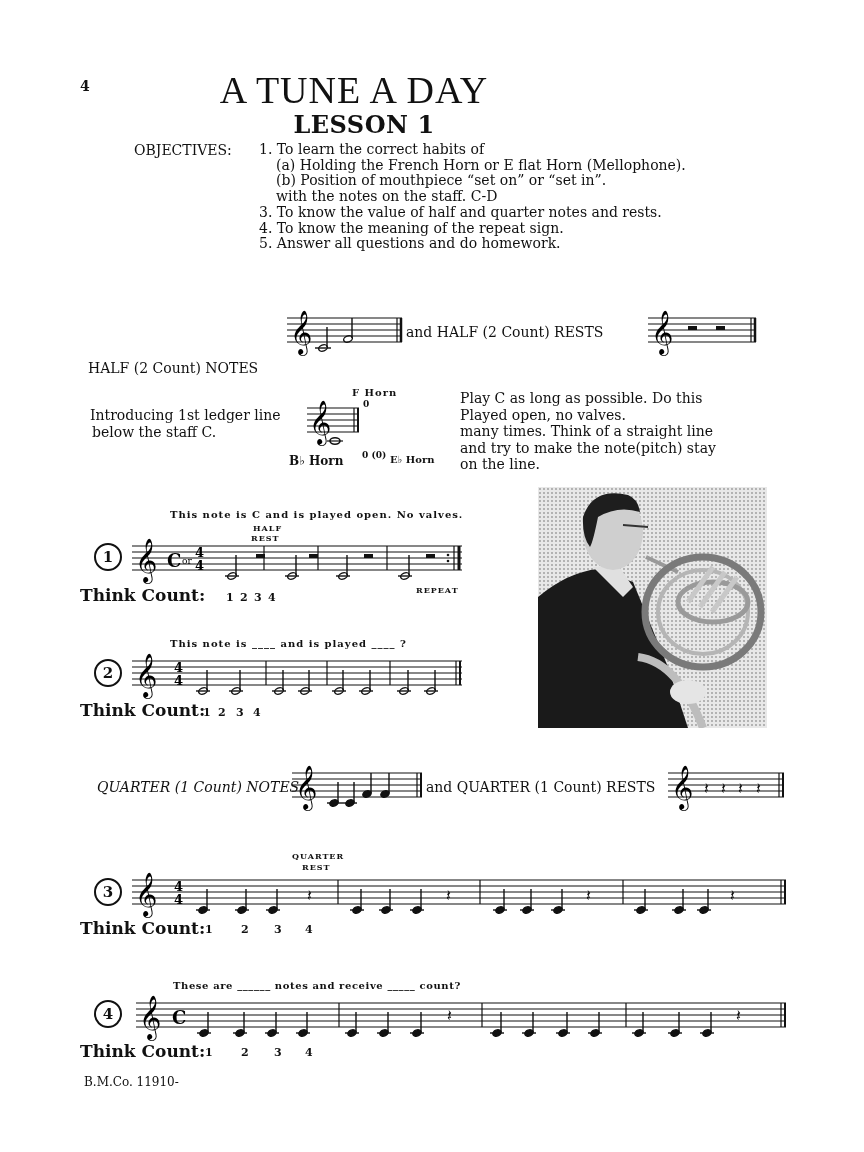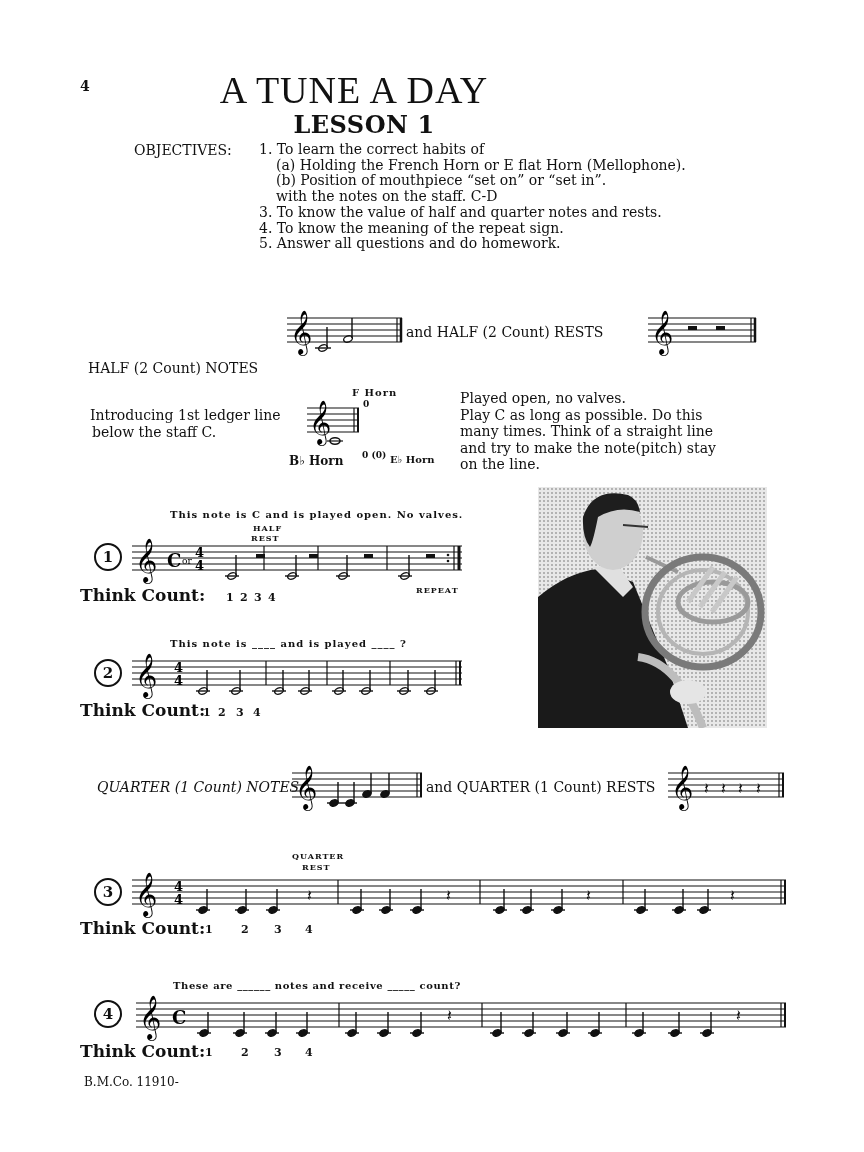--- a/index.html
+++ b/index.html
@@ -99,22 +99,22 @@
       <line x1="51" y1="6" x2="51" y2="30" stroke-width="2"></line>
     <line x1="20" y1="39" x2="36" y2="39"></line>
   </g>
   <text x="2" y="33" font-size="38" font-family="DejaVu Sans, sans-serif">𝄞</text>
   <ellipse cx="28" cy="39" rx="5" ry="3.2" fill="none" stroke="#111" stroke-width="1.6"></ellipse>
 </svg>
 <div class="abs small" style="left:289px;top:454px;font-size:12px;letter-spacing:0;">B♭ Horn</div>
 <div class="abs small" style="left:362px;top:450px;font-size:9px;letter-spacing:0;">0 (0)</div>
 <div class="abs small" style="left:390px;top:454px;font-size:10px;letter-spacing:0;">E♭ Horn</div>
 <div class="abs desc">
+  <div>Play C as long as possible. Do this</div>
   <div>Played open, no valves.</div>
-  <div>Play C as long as possible. Do this</div>
   <div>many times. Think of a straight line</div>
   <div>and try to make the note(pitch) stay</div>
   <div>on the line.</div>
 </div>
 
 <div class="abs small" style="left:170px;top:509px;font-size:10px;">This note is  C  and is played open. No valves.</div>
 <div class="abs small" style="left:253px;top:523px;font-size:8px;">HALF</div>
 <div class="abs small" style="left:251px;top:533px;font-size:8px;">REST</div>
 <div class="abs circ" style="left:94px;top:543px;">1</div>
 <svg style="left:132px;top:540px;" width="330" height="50">

